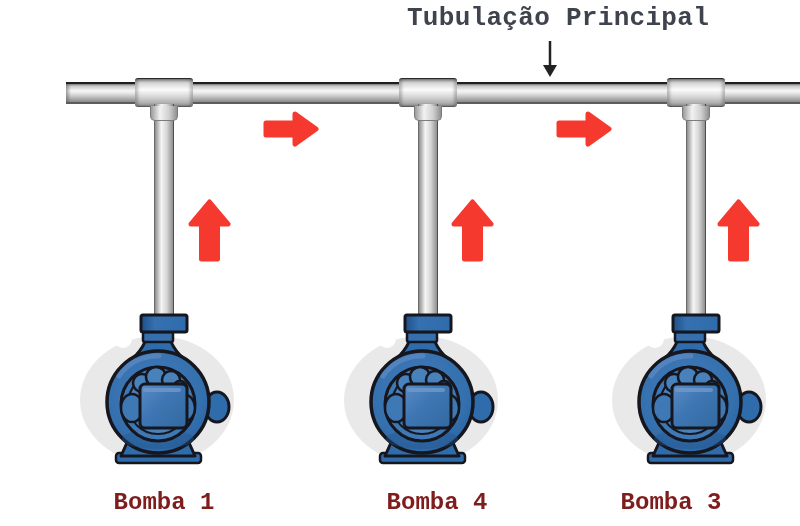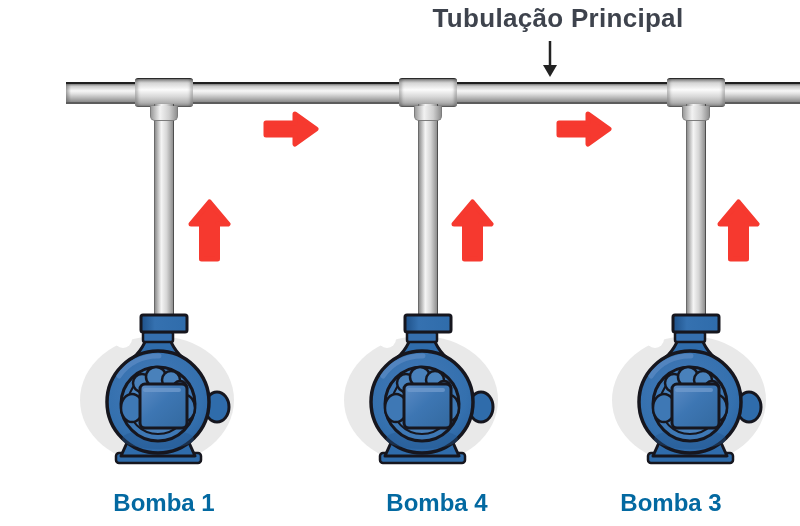--- a/index.html
+++ b/index.html
@@ -1,19 +1,19 @@
 <!DOCTYPE html>
 <html><head>
 <meta charset="utf-8">
 <style>
   * { margin:0; padding:0; box-sizing:border-box; }
   html,body { background:#fff; }
   .canvas {
     position:relative; width:800px; height:526px; background:#ffffff;
-    font-family:Liberation Sans, sans-serif; overflow:hidden;
+    font-family:Liberation Mono, monospace; overflow:hidden;
   }
   .title {
     position:absolute; left:358px; top:3px; width:400px; text-align:center;
     font-size:26px; font-weight:600; color:#3e434d; letter-spacing:.3px;
   }
   .down-arrow { position:absolute; left:541px; top:41px; }
   .pipe-h {
     position:absolute; left:66px; top:82px; width:734px; height:22px;
     background:linear-gradient(to bottom,#7a7a7a 0%,#c9c9c9 12%,#f7f7f7 38%,#e0e0e0 55%,#b5b5b5 78%,#8a8a8a 100%);
     border-top:2px solid #1f1f1f; border-bottom:2px solid #5c5c5c;
@@ -33,21 +33,21 @@
     border-bottom-left-radius:5px; border-bottom-right-radius:5px;
   }
   .riser {
     position:absolute; top:104px; width:20px; height:216px;
     background:linear-gradient(to right,#8d8d8d 0%,#f5f5f5 35%,#d6d6d6 65%,#8f8f8f 100%);
     border-left:1px solid #6a6a6a; border-right:1px solid #4e4e4e;
   }
   .pump { position:absolute; top:310px; width:170px; height:158px; }
   .pump-label {
     position:absolute; top:489px; width:200px; text-align:center;
-    font-size:24px; font-weight:700; color:#0369a1;
+    font-size:24px; font-weight:700; color:#7f1d1d;
   }
   .arrow { position:absolute; }
   .red-shape { fill:#f6392f; stroke:#f6392f; stroke-linejoin:round; }
   .hidden-defs { position:absolute; width:0; height:0; }
 </style>
 </head>
 <body>
 
 <div class="canvas">
 

